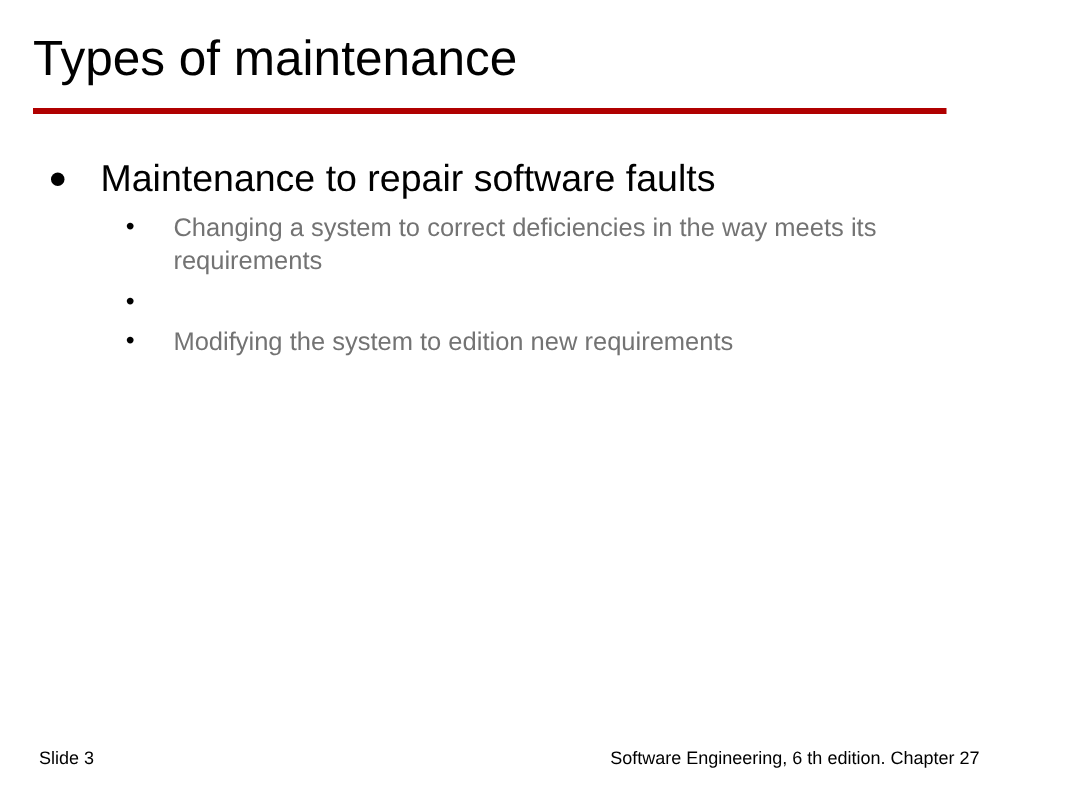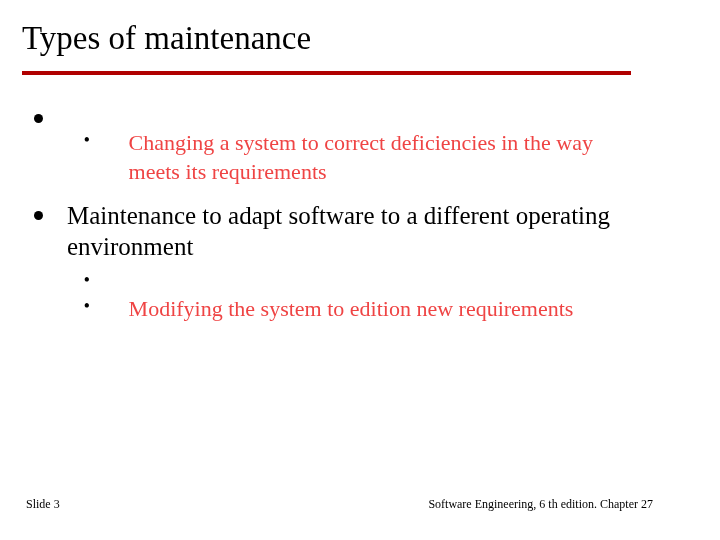--- a/index.html
+++ b/index.html
@@ -1,52 +1,49 @@
 <!DOCTYPE html>
 <html><head>
 <meta charset="utf-8">
 <style>
   * { margin: 0; padding: 0; box-sizing: border-box; }
   html, body { width: 720px; height: 540px; background: #fff; font-family: Arial, Helvetica, sans-serif; overflow: hidden; }
-  .slide { width: 653px; height: 540px; position: relative; padding: 20px 22px 0 22px; font-family: Liberation Serif, serif; }
+  .slide { width: 653px; height: 540px; position: relative; padding: 20px 22px 0 22px; }
   .title { font-size: 33px; color: #000; font-weight: normal; padding-bottom: 10px; margin-bottom: 6px; }
   .rule { height: 4px; background: #b00000; width: 100%; margin-top: -2px; }
   .body { padding: 14px 0 0 2px; }
   .l1 { display: flex; align-items: flex-start; margin-top: 14px; }
   .l1 .dot { width: 9px; height: 9px; background: #000; border-radius: 50%; flex: 0 0 auto; margin-top: 11px; margin-left: 10px; margin-right: 24px; }
   .l1 .txt { font-size: 25px; color: #000; line-height: 1.25; }
   .l2 { display: flex; align-items: flex-start; margin-top: 6px; padding-left: 60px; }
   .l2 .bul { font-size: 16px; color: #000; margin-top: 2px; margin-right: 26px; font-weight: bold; }
-  .l2 .txt { font-size: 22px; color: #ef4444; line-height: 1.3; margin-left: 13px; }
+  .l2 .txt { font-size: 17px; color: #737373; line-height: 1.3; }
   .footer { position: absolute; left: 0; right: 0; bottom: 28px; display: flex; justify-content: space-between; align-items: baseline; padding: 0 26px; font-size: 12px; color: #000; }
   .footer .center { position: absolute; left: 0; right: 0; text-align: right; }
   .footer .left, .footer .right { position: relative; z-index: 1; }
 </style>
 </head>
 <body>
 
 <div class="slide">
 
   <div class="title">Types of maintenance</div>
   <div class="rule"></div>
 
   <div class="body">
 
     <div class="l1">
       <div class="dot"></div>
+      <div class="txt">Maintenance to repair software faults</div>
     </div>
     <div class="l2">
       <div class="bul">•</div>
       <div class="txt">Changing a system to correct deficiencies in the way meets its requirements</div>
     </div>
 
-    <div class="l1">
-      <div class="dot"></div>
-      <div class="txt">Maintenance to adapt software to a different operating environment</div>
-    </div>
     <div class="l2">
       <div class="bul">•</div>
     </div>
 
     <div class="l2">
       <div class="bul">•</div>
       <div class="txt">Modifying the system to edition new requirements</div>
     </div>
 
   </div>

